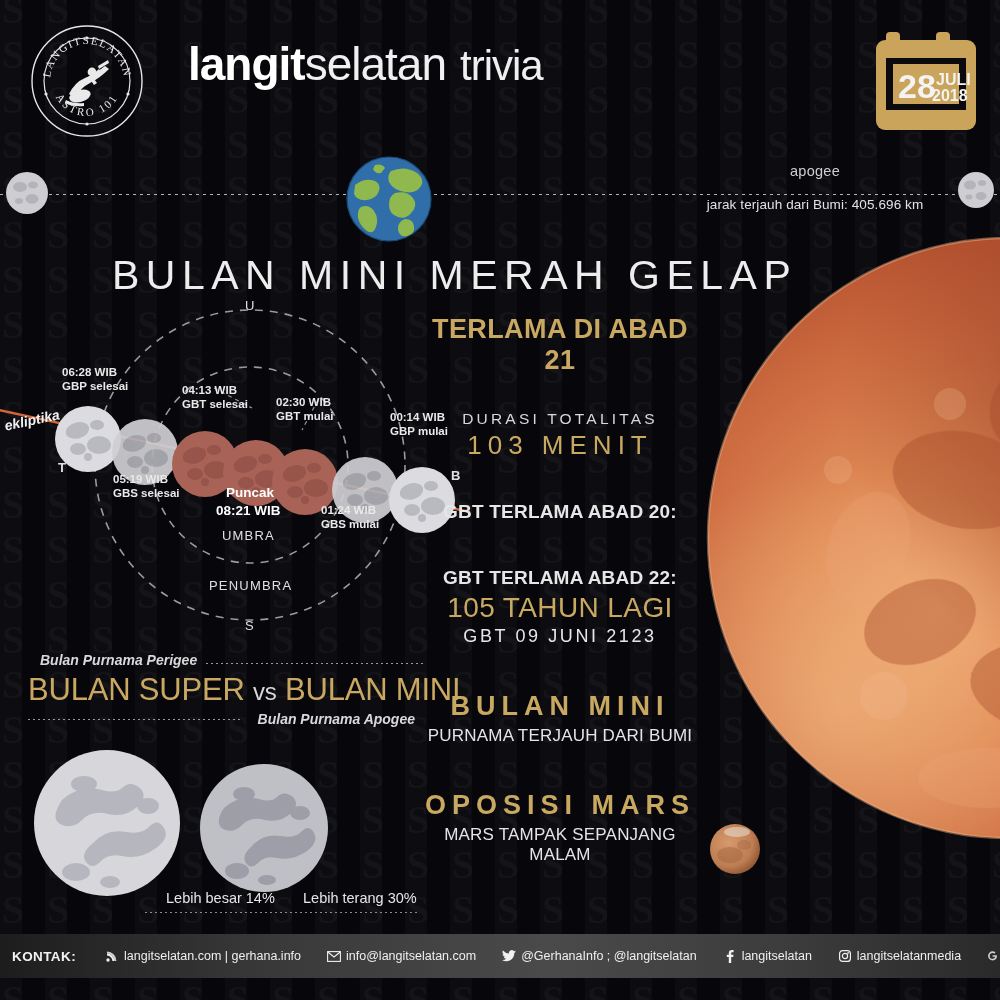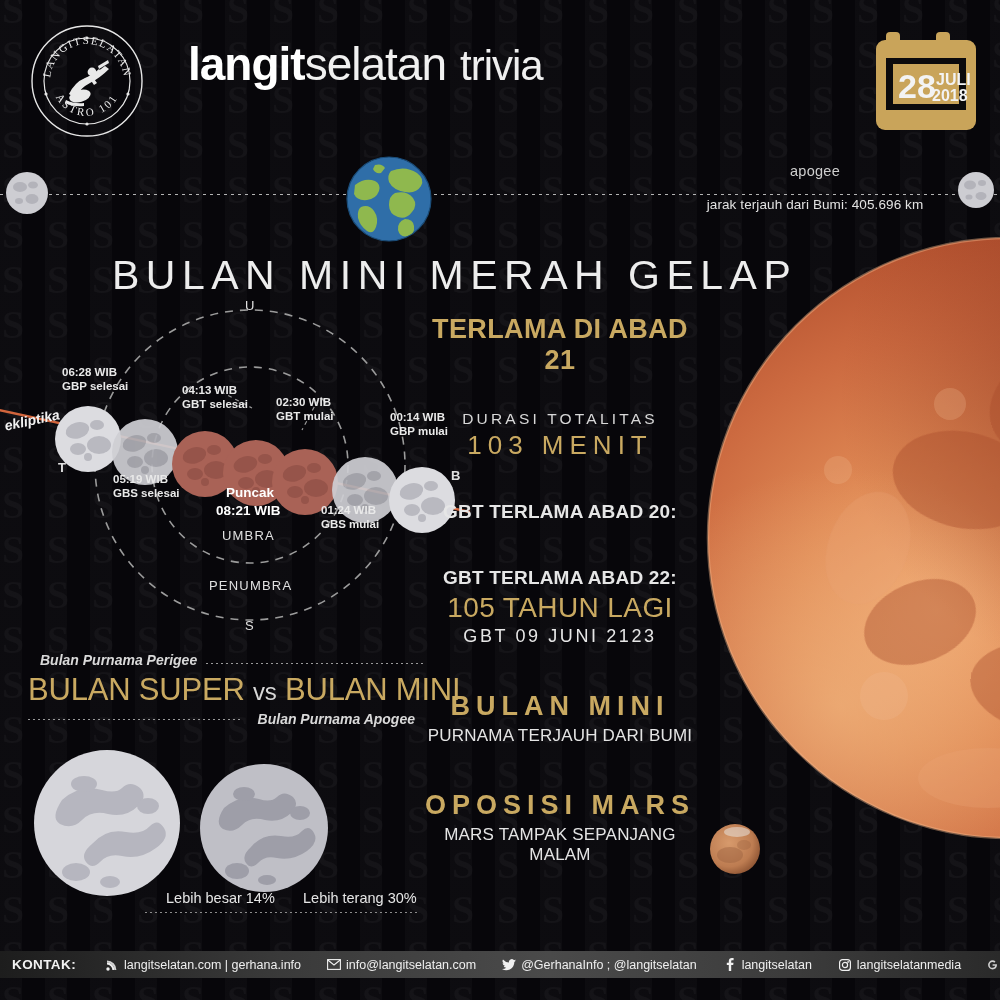--- a/index.html
+++ b/index.html
@@ -117,21 +117,21 @@
     background-size:5px 1px;
   }
   .cmp-lbl { position:absolute; font-size:14.5px; color:#e6e6e6; white-space:nowrap; }
 
   
   #bloodmoon { position:absolute; left:688px; top:218px; width:640px; height:640px; }
   #mars { position:absolute; left:706px; top:820px; width:58px; height:58px; }
 
   
   #footer {
-    position:absolute; left:0; bottom:22px; width:1000px; height:27px;
+    position:absolute; left:0; bottom:22px; width:1000px; height:44px;
     display:flex; align-items:center;
     background:linear-gradient(90deg,#1d1d1d 0%, #3a3a3a 28%, #4a4a4a 55%, #3b3b3b 80%, #2a2a2a 100%);
   }
   #footer .kontak {
     font-size:13.5px; font-weight:bold; color:#f2f2f2; letter-spacing:.4px;
     padding:0 16px 0 12px; white-space:nowrap;
   }
   .f-item {
     display:flex; align-items:center; gap:5px; white-space:nowrap;
     font-size:12.5px; color:#efefef; padding:0 13px;

